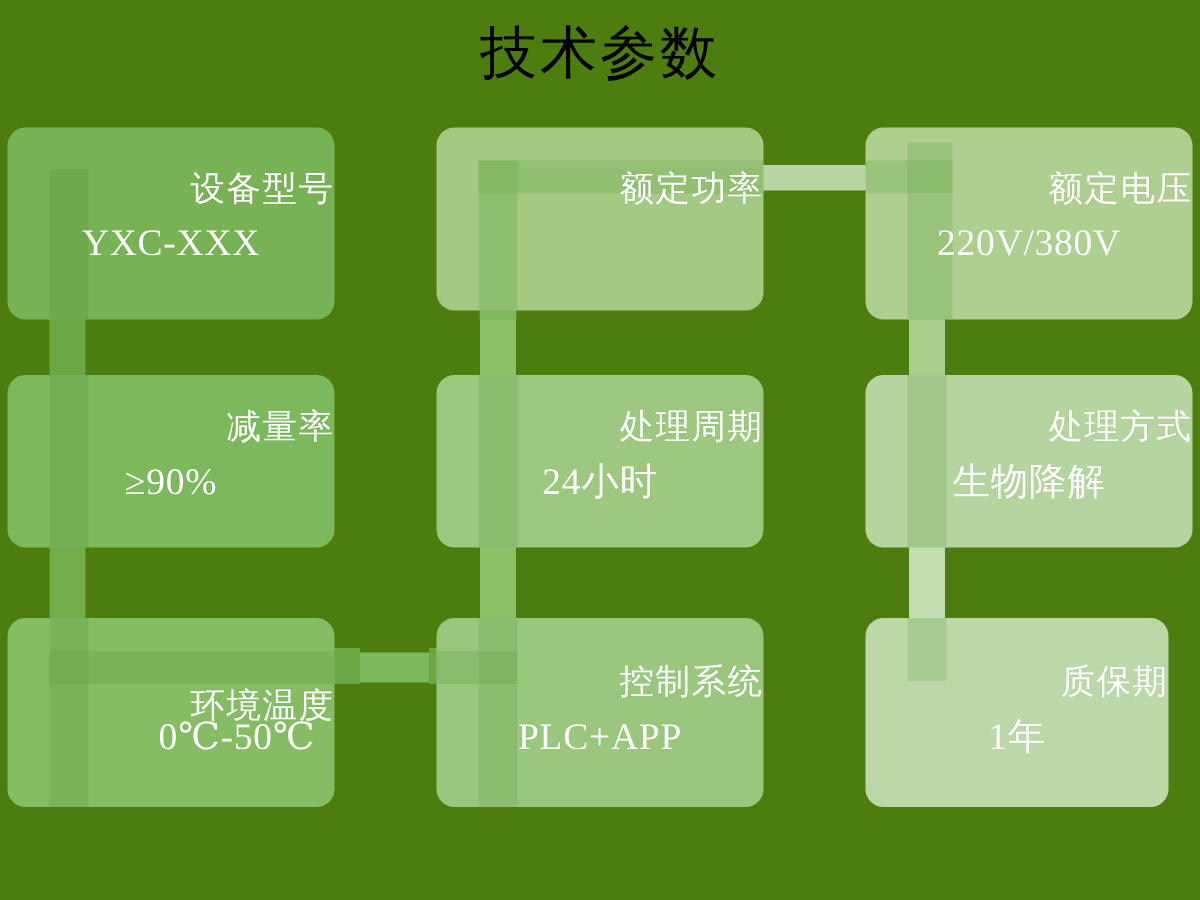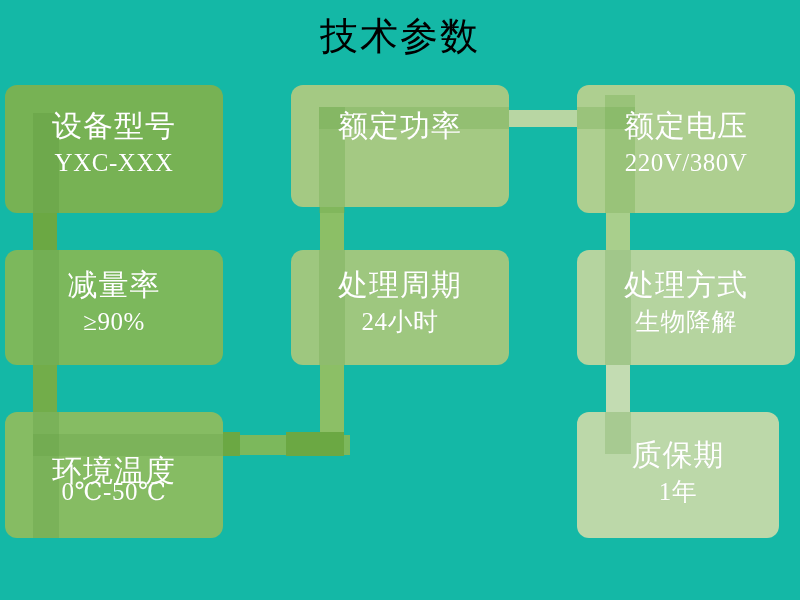--- a/index.html
+++ b/index.html
@@ -12,21 +12,21 @@
     height: 600px;
     overflow: hidden;
     font-family: "Liberation Serif", "DejaVu Serif", serif;
     position: relative;
   }
 
   #stage {
     position: relative;
     width: 800px;
     height: 600px;
-    background: #14b8a6;
+    background: #4d7c0f;
   }
 
   
   .title {
     position: absolute;
     left: 0;
     top: 12px;
     width: 800px;
     text-align: center;
     font-size: 38px;
@@ -62,23 +62,24 @@
     left: 0;
     width: 100%;
     text-align: center;
     color: #ffffff;
     z-index: 4;
     white-space: nowrap;
     text-shadow: 0 0 1px rgba(0,0,0,0.08);
   }
   .card .label {
     top: 24px;
-    font-size: 30px;
+    font-size: 23px;
     line-height: 34px;
     letter-spacing: 1px;
+    text-align: right;
   }
   .card .value {
     top: 62px;
     font-size: 25px;
     line-height: 32px;
     letter-spacing: 0.5px;
   }
 </style>
 </head>
 <body>
@@ -143,23 +144,29 @@
   <div class="card" style="left:577px; top:250px; width:218px; height:115px; background:#b5d49f;">
     <div class="accent" style="left:28px; top:0px; width:26px; height:115px; background:rgba(100,160,70,0.24);"></div>
     <div class="txt value" style="top:56px;">生物降解</div>
     <div class="txt label" style="top:18px;">处理方式</div>
   </div>
 
   <div class="card" style="left:5px; top:412px; width:218px; height:126px; background:#86bc63;">
     <div class="accent" style="left:28px; top:0px; width:26px; height:126px; background:rgba(90,150,60,0.26);"></div>
     <div class="accent" style="left:28px; top:22px; width:190px; height:22px; background:rgba(90,150,60,0.22);"></div>
     <div class="txt label" style="top:42px;">环境温度</div>
-    <div class="txt value" style="top:64px;">0℃-50℃</div>
+    <div class="txt value" style="top:64px;padding-left:44px;">0℃-50℃</div>
   </div>
 
+  <div class="card" style="left:291px; top:412px; width:218px; height:126px; background:#9ac77d;">
+    <div class="accent" style="left:28px; top:0px; width:26px; height:126px; background:rgba(100,160,70,0.26);"></div>
+    <div class="accent" style="left:0px; top:22px; width:54px; height:22px; background:rgba(100,160,70,0.28);"></div>
+    <div class="txt label" style="top:26px;">控制系统</div>
+    <div class="txt value" style="top:64px;">PLC+APP</div>
+  </div>
 
   <div class="card" style="left:577px; top:412px; width:202px; height:126px; background:#bcd8a9;">
     <div class="accent" style="left:28px; top:0px; width:26px; height:42px; background:rgba(100,160,70,0.24);"></div>
     <div class="txt label" style="top:26px;">质保期</div>
     <div class="txt value" style="top:64px;">1年</div>
   </div>
 
 </div>
 
 </body></html>

